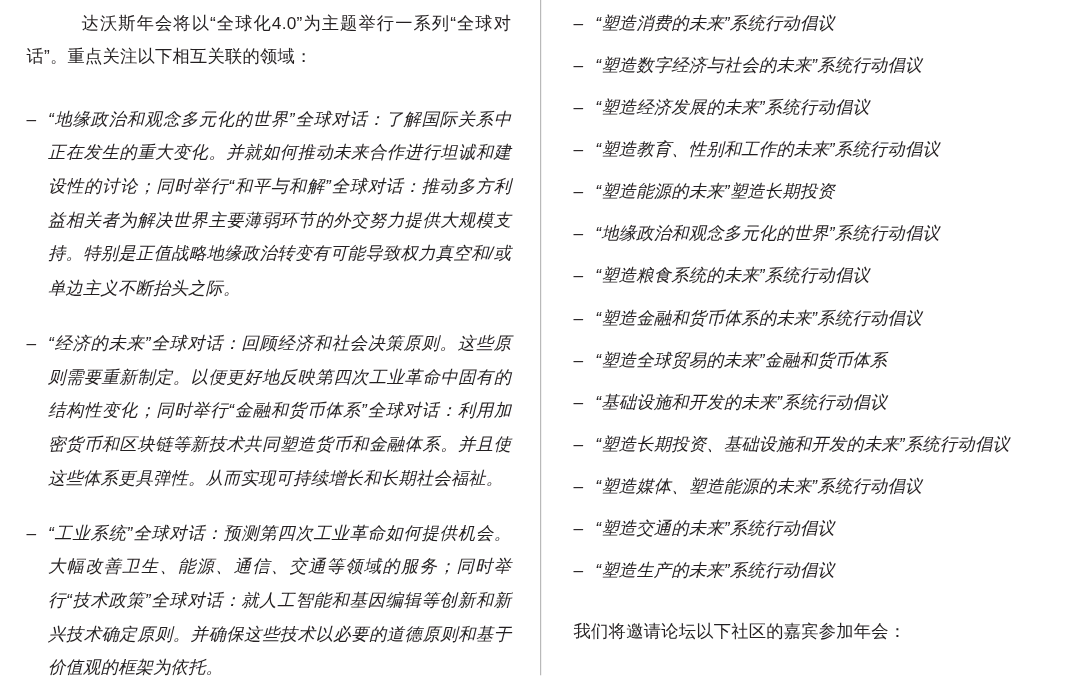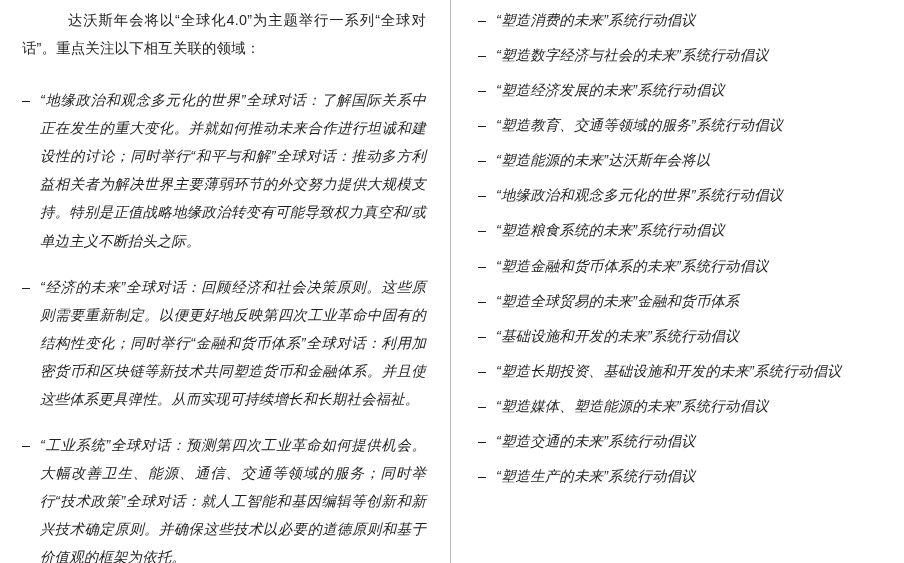--- a/index.html
+++ b/index.html
@@ -124,25 +124,25 @@
     <div class="bullet-item tight">
       <span class="dash">–</span>
       <span class="bullet-text ragged em">“塑造数字经济与社会的未来”系统行动倡议</span>
     </div>
     <div class="bullet-item tight">
       <span class="dash">–</span>
       <span class="bullet-text ragged em">“塑造经济发展的未来”系统行动倡议</span>
     </div>
     <div class="bullet-item tight">
       <span class="dash">–</span>
-      <span class="bullet-text ragged em">“塑造教育、交通等领域的服务”系统行动倡议</span>
+      <span class="bullet-text ragged em">“塑造教育、性别和工作的未来”系统行动倡议</span>
     </div>
     <div class="bullet-item tight">
       <span class="dash">–</span>
-      <span class="bullet-text ragged em">“塑造能源的未来”达沃斯年会将以</span>
+      <span class="bullet-text ragged em">“塑造能源的未来”塑造长期投资</span>
     </div>
     <div class="bullet-item tight">
       <span class="dash">–</span>
       <span class="bullet-text ragged em">“地缘政治和观念多元化的世界”系统行动倡议</span>
     </div>
     <div class="bullet-item tight">
       <span class="dash">–</span>
       <span class="bullet-text ragged em">“塑造粮食系统的未来”系统行动倡议</span>
     </div>
     <div class="bullet-item tight">
@@ -169,18 +169,19 @@
       <span class="dash">–</span>
       <span class="bullet-text ragged em">“塑造交通的未来”系统行动倡议</span>
     </div>
     <div class="bullet-item tight">
       <span class="dash">–</span>
       <span class="bullet-text ragged em">“塑造生产的未来”系统行动倡议</span>
     </div>
 
     <div class="spacer-md"></div>
 
+    <p class="para">我们将邀请论坛以下社区的嘉宾参加年会：</p>
 
     <div class="spacer-sm"></div>
 
   </div>
 
 </div>
 
 </body></html>

